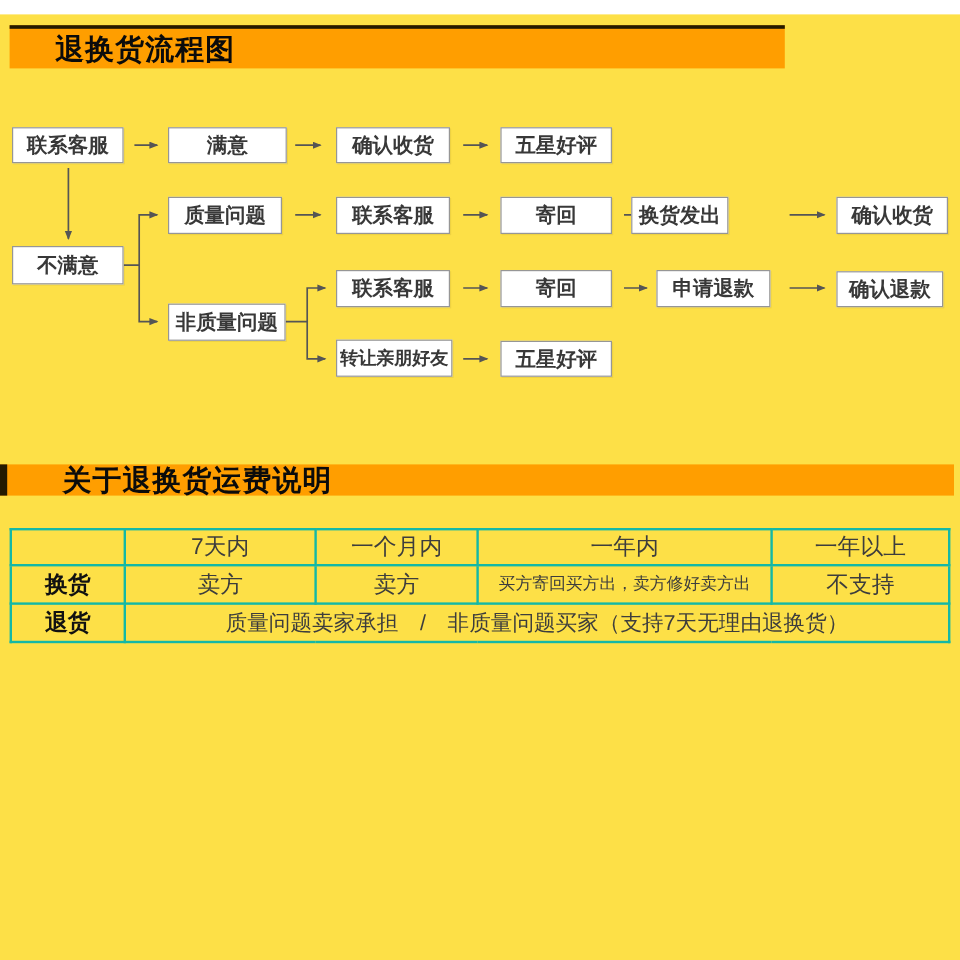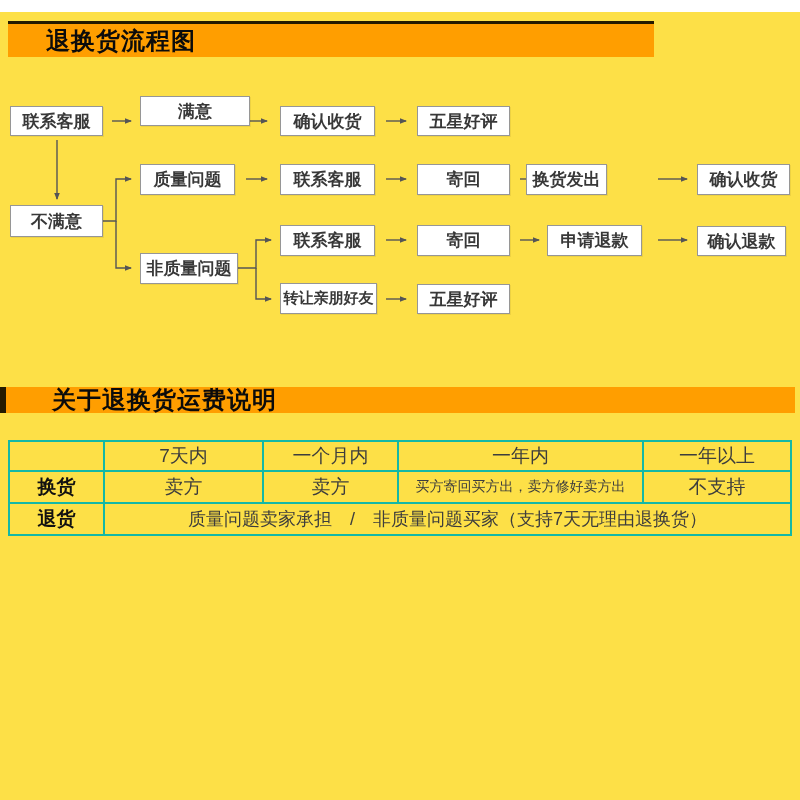--- a/index.html
+++ b/index.html
@@ -76,21 +76,21 @@
 
       <polyline points="103,209 116,209 116,167 131,167" marker-end="url(#ah)"></polyline>
       <polyline points="116,209 116,256 131,256" marker-end="url(#ah)"></polyline>
 
       <polyline points="238,256 256,256 256,228 271,228" marker-end="url(#ah)"></polyline>
       <polyline points="256,256 256,287 271,287" marker-end="url(#ah)"></polyline>
     </g>
   </svg>
 
   <div class="fbox" style="left:10px;top:94px;width:93px;height:30px">联系客服</div>
-  <div class="fbox" style="left:140px;top:84px;width:110px;height:30px">满意</div>
+  <div class="fbox" style="left:140px;top:94px;width:99px;height:30px">满意</div>
   <div class="fbox" style="left:280px;top:94px;width:95px;height:30px">确认收货</div>
   <div class="fbox" style="left:417px;top:94px;width:93px;height:30px">五星好评</div>
 
   <div class="fbox" style="left:140px;top:152px;width:95px;height:31px">质量问题</div>
   <div class="fbox" style="left:280px;top:152px;width:95px;height:31px">联系客服</div>
   <div class="fbox" style="left:417px;top:152px;width:93px;height:31px">寄回</div>
   <div class="fbox" style="left:526px;top:152px;width:81px;height:31px">换货发出</div>
   <div class="fbox" style="left:697px;top:152px;width:93px;height:31px">确认收货</div>
 
   <div class="fbox" style="left:10px;top:193px;width:93px;height:32px">不满意</div>

